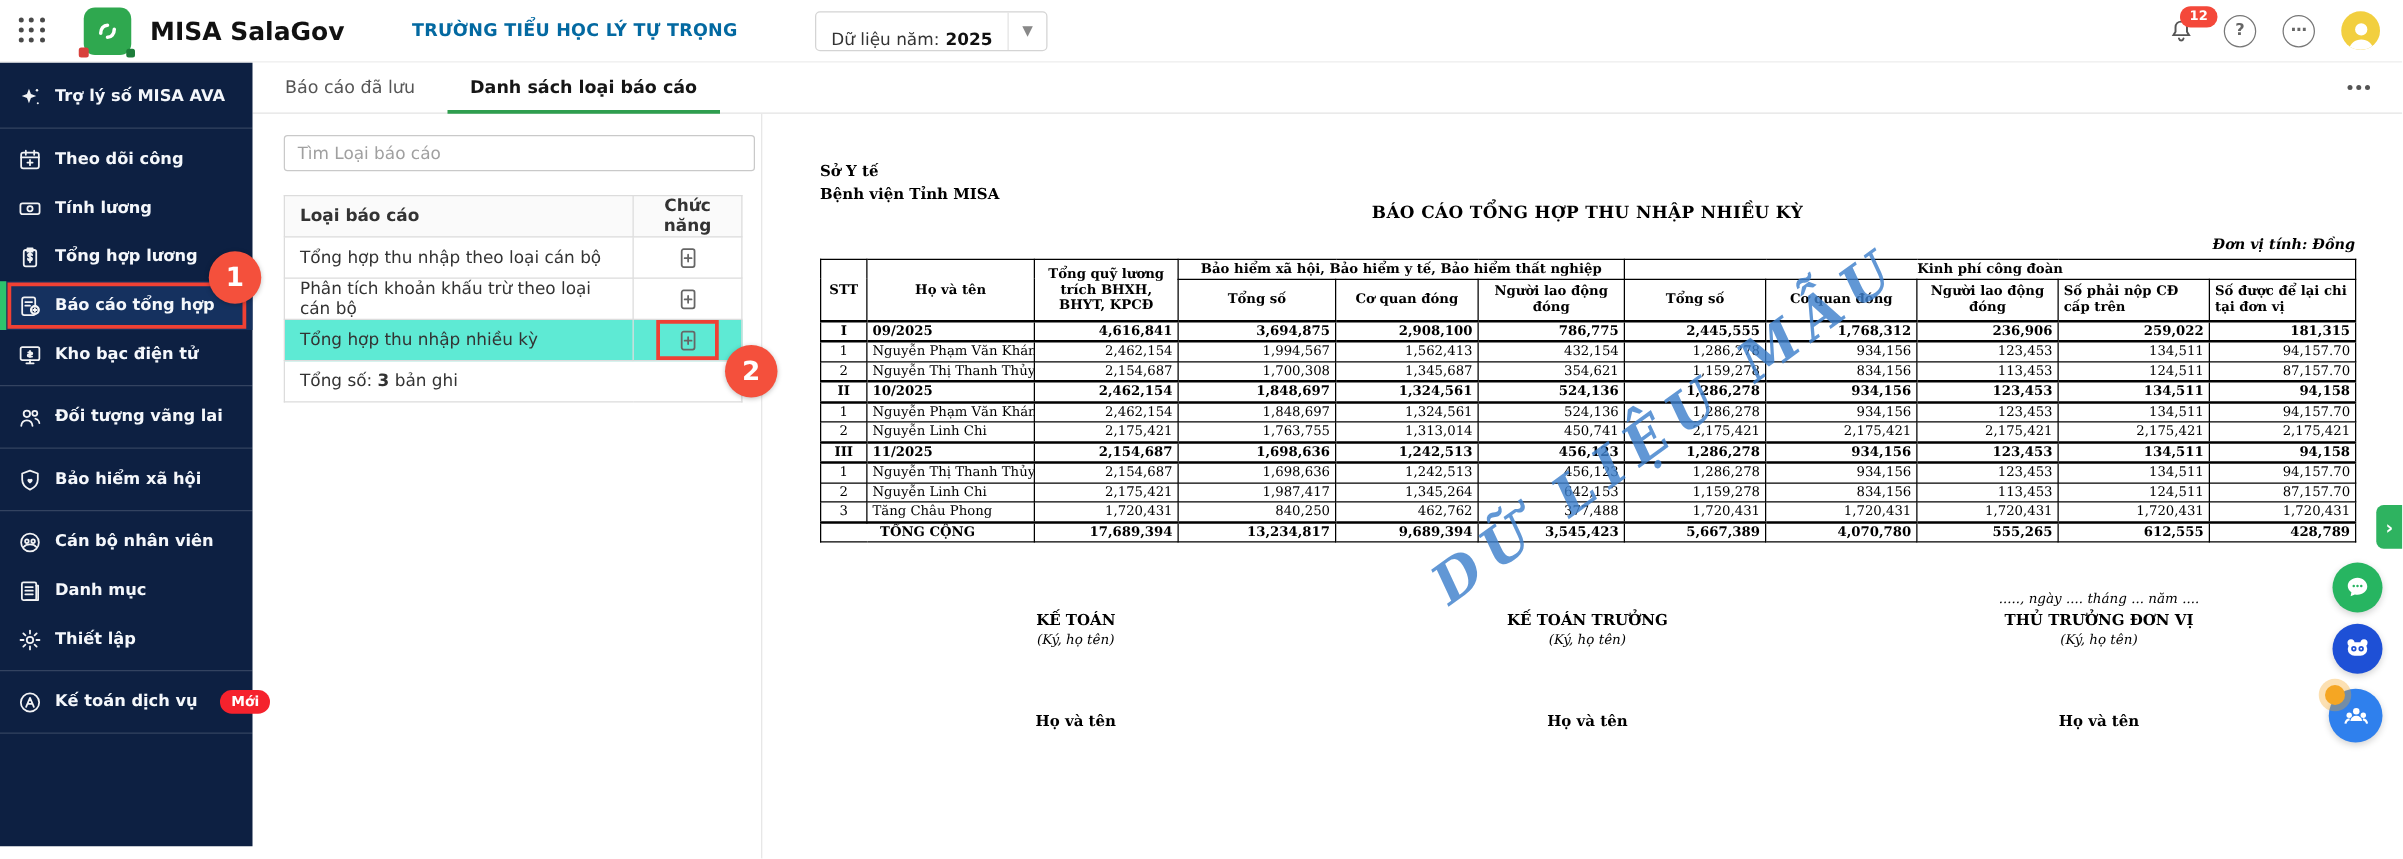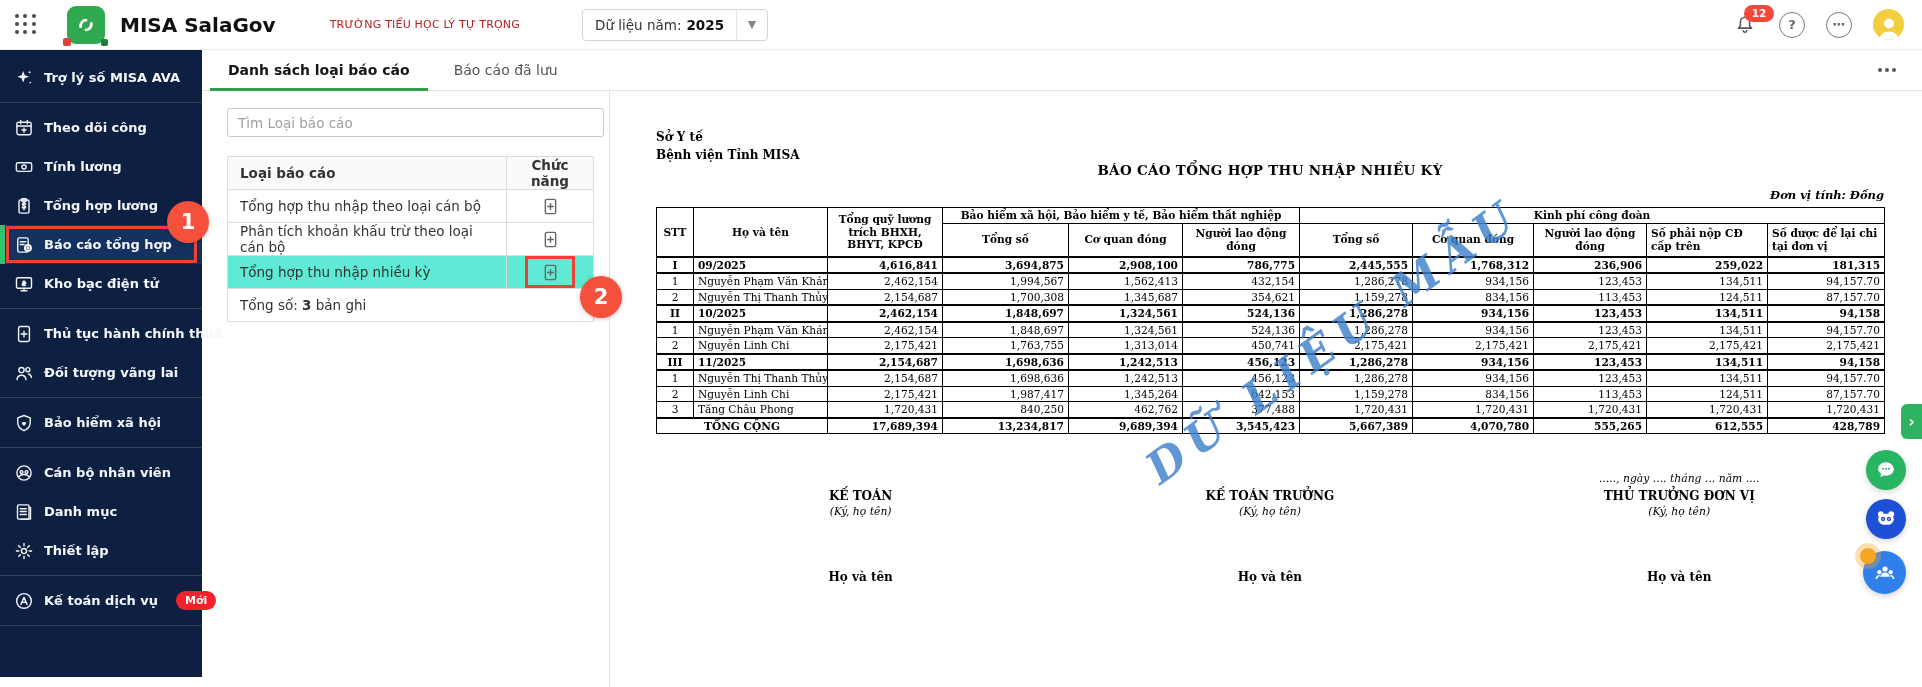--- a/index.html
+++ b/index.html
@@ -10,23 +10,23 @@
   
   .topbar{position:absolute;top:0;left:0;right:0;height:49px;background:#fff;
           border-bottom:1px solid #ededed;display:flex;align-items:center;z-index:6;}
   .grid-btn{margin-left:15px;width:22px;height:22px;display:grid;grid-template-columns:repeat(3,1fr);gap:3px;cursor:pointer;}
   .grid-btn i{width:4px;height:4px;border-radius:50%;background:#4a4a4a;}
   .logo{margin-left:30px;width:38px;height:38px;border-radius:9px;background:#2fa84f;
         display:flex;align-items:center;justify-content:center;position:relative;}
   .logo .dec1{position:absolute;left:-4px;bottom:-2px;width:8px;height:8px;border-radius:2px;background:#d8413c;}
   .logo .dec2{position:absolute;right:-3px;bottom:-2px;width:7px;height:7px;border-radius:2px;background:#1d7d3a;}
   .app-name{margin-left:15px;font-size:20px;font-weight:bold;color:#111;}
-  .org-name{margin-left:54px;font-size:11px;font-weight:normal;color:#b91c1c;letter-spacing:.2px;}
+  .org-name{margin-left:54px;font-size:14px;font-weight:bold;color:#0369a1;letter-spacing:.2px;}
   .year-select{margin-left:62px;height:30px;border:1px solid #d4d4d4;border-radius:4px;
-               display:flex;align-items:center;font-size:13.5px;color:#333;cursor:pointer;background:#fff;}
+               display:flex;align-items:flex-end;font-size:13.5px;color:#333;cursor:pointer;background:#fff;}
   .year-select .ytxt{padding:0 12px;display:flex;gap:5px;}
   .year-select .yval{font-weight:bold;color:#111;}
   .year-select .chev{width:30px;align-self:stretch;border-left:1px solid #e4e4e4;display:flex;
                      align-items:center;justify-content:center;color:#888;font-size:11px;}
   .top-right{margin-left:auto;display:flex;align-items:center;gap:21px;margin-right:18px;}
   .icon-btn{position:relative;width:26px;height:26px;display:flex;align-items:center;justify-content:center;cursor:pointer;}
   .badge-count{position:absolute;top:-7px;left:12px;min-width:22px;height:17px;border-radius:9px;background:#f4483a;
                color:#fff;font-size:10.5px;font-weight:bold;display:flex;align-items:center;justify-content:center;padding:0 4px;}
   .ring{width:24px;height:24px;border:1.6px solid #777;border-radius:50%;display:flex;align-items:center;
         justify-content:center;font-size:13px;color:#666;font-weight:bold;}
@@ -233,29 +233,20 @@
             <rect x="3" y="4.5" width="18" height="12.5" rx="1.6"></rect>
             <path d="M12 17v3M8.5 20h7M12 8v6M10.3 9.5h2.6c.8 0 1.3.4 1.3 1s-.5 1-1.3 1h-1.8c-.8 0-1.3.4-1.3 1s.5 1 1.3 1h2.9"></path>
           </svg>
         </span>
         <span class="side-label">Kho bạc điện tử</span>
       </div>
       <div class="side-divider"></div>
       <div class="side-item">
         <span class="side-icon">
           <svg width="20" height="20" viewBox="0 0 24 24" fill="none" stroke="#fff" stroke-width="1.7" stroke-linecap="round" stroke-linejoin="round">
-            <rect x="5.5" y="3" width="13" height="18" rx="2"></rect>
-            <path d="M12 8.5v7M8.5 12h7"></path>
-          </svg>
-        </span>
-        <span class="side-label">Thủ tục hành chính thuế</span>
-      </div>
-      <div class="side-item">
-        <span class="side-icon">
-          <svg width="20" height="20" viewBox="0 0 24 24" fill="none" stroke="#fff" stroke-width="1.7" stroke-linecap="round" stroke-linejoin="round">
             <circle cx="9" cy="8.5" r="3.1"></circle>
             <path d="M3.6 20c.4-3.3 2.6-5.2 5.4-5.2s5 1.9 5.4 5.2"></path>
             <circle cx="16.6" cy="8" r="2.4"></circle>
             <path d="M17.2 13.2c2.2.4 3.4 1.9 3.8 4.2"></path>
           </svg>
         </span>
         <span class="side-label">Đối tượng vãng lai</span>
       </div>
       <div class="side-divider"></div>
       <div class="side-item">
@@ -308,22 +299,22 @@
         </span>
         <span class="side-label">Kế toán dịch vụ</span>
         <span class="new-badge">Mới</span>
       </div>
       <div class="side-divider"></div>
     </aside>
   <div class="step-badge step-1">1</div>
   <div class="step-badge step-2">2</div>
 
   <nav class="tabbar">
+    <div class="tab">Báo cáo đã lưu</div>
     <div class="tab active">Danh sách loại báo cáo</div>
-    <div class="tab">Báo cáo đã lưu</div>
     <div class="more-dots">
         <i></i>
         <i></i>
         <i></i>
       </div>
   </nav>
 
   <section class="list-panel">
     <input class="search-input" type="text" placeholder="Tìm Loại báo cáo" style="">
     <table class="rl-table">

